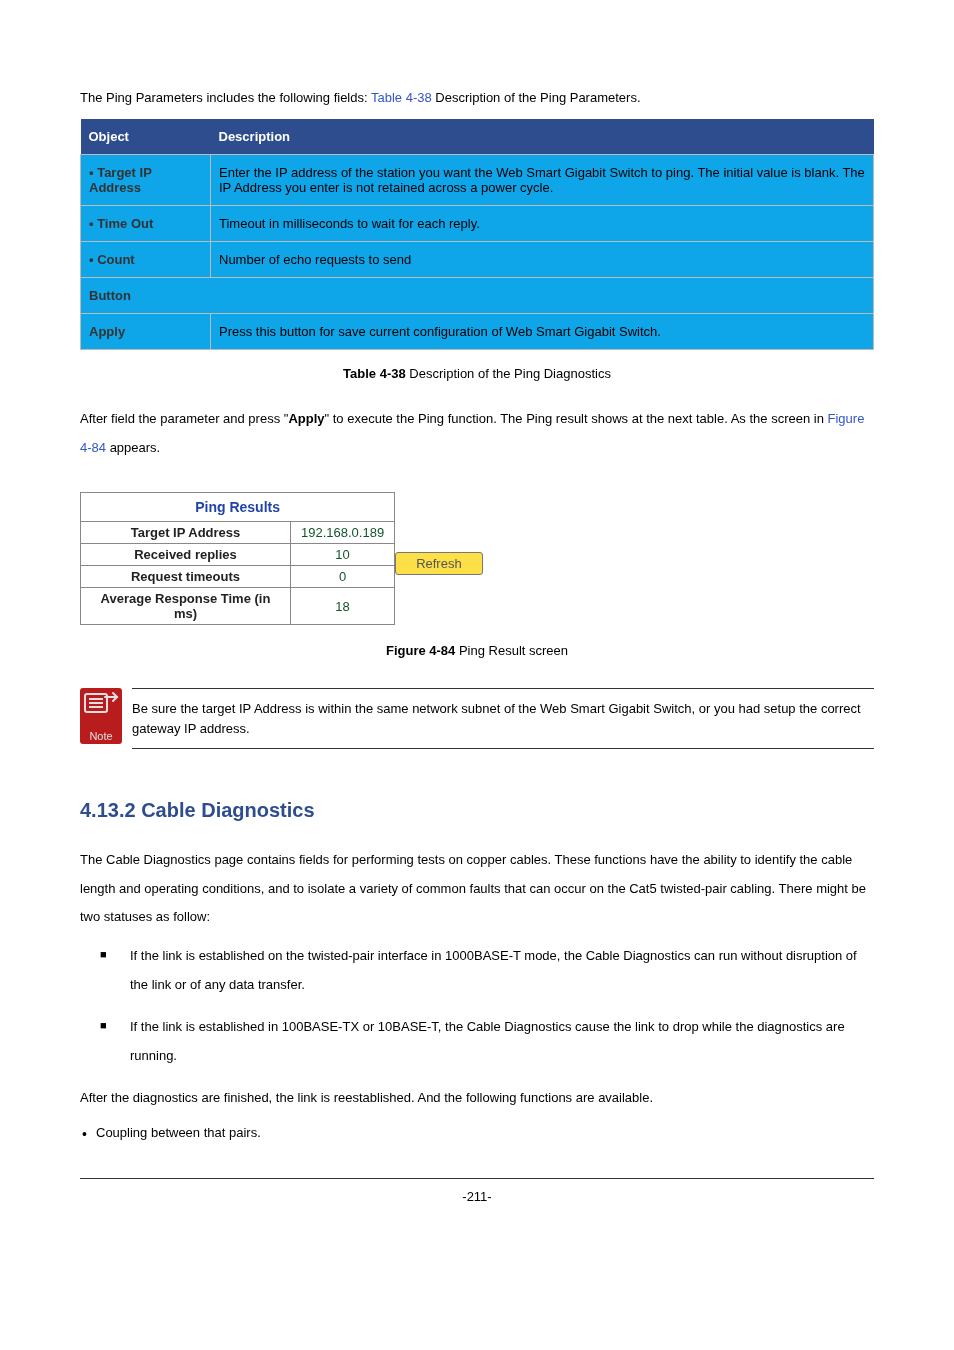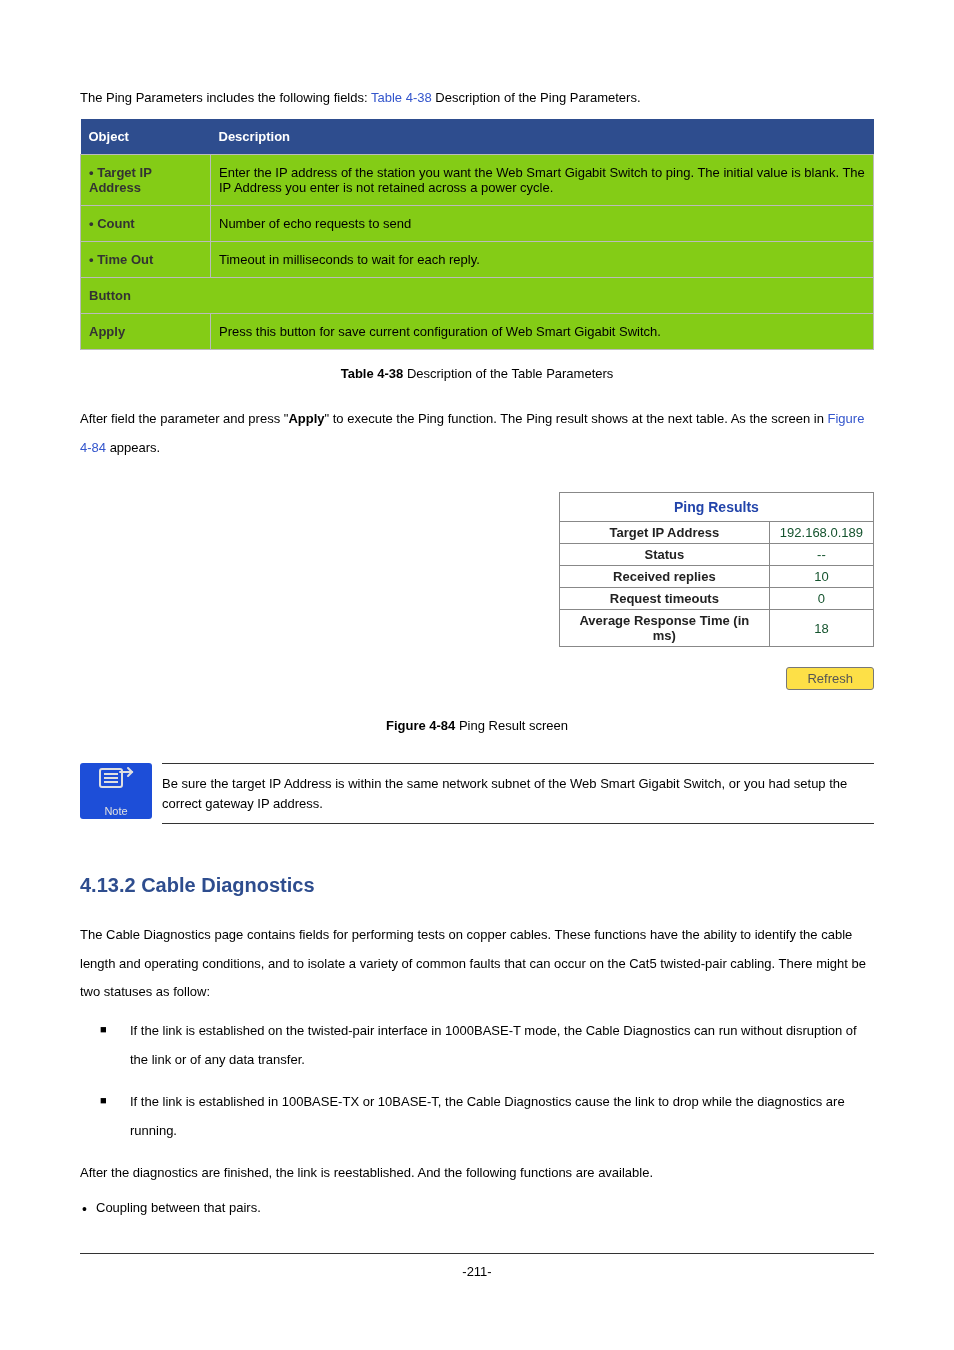--- a/index.html
+++ b/index.html
@@ -32,21 +32,21 @@
     color: #fff;
     font-weight: bold;
     text-align: left;
     padding: 10px 8px;
     font-size: 13px;
   }
   table.params td {
     border: 1px solid #bbb;
     padding: 10px 8px;
     vertical-align: top;
-    background: #84cc16;
+    background: #0ea5e9;
   }
   table.params td.obj {
     width: 130px;
     color: #333;
     font-weight: bold;
   }
   table.params tr.buttonrow td {
     color: #333;
     font-weight: bold;
   }
@@ -62,22 +62,22 @@
     margin-bottom: 10px;
   }
   .body-para .xref {
     color: #3355cc;
   }
   .body-para .boldish {
     font-weight: bold;
   }
   .ping-results-wrap {
     display: flex;
-    flex-direction: column;
-    align-items: flex-end;
+    flex-direction: row;
+    align-items: center;
     margin: 30px 0 10px 0;
   }
   table.ping-results {
     border-collapse: collapse;
     background: #fff;
   }
   table.ping-results th.title {
     color: #2244aa;
     font-weight: bold;
     text-align: center;
@@ -115,23 +115,23 @@
     text-align: center;
     margin: 18px 0 30px 0;
   }
   .note-block {
     display: flex;
     align-items: flex-start;
     gap: 10px;
     margin: 10px 0 50px 0;
   }
   .note-badge {
-    width: 72px;
+    width: 42px;
     height: 56px;
-    background: #1d4ed8;
+    background: #b91c1c;
     border-radius: 3px;
     color: #e0e0e0;
     display: flex;
     flex-direction: column;
     align-items: center;
     justify-content: center;
     flex-shrink: 0;
     gap: 13px;
   }
   .note-badge svg { display: block; }
@@ -215,58 +215,54 @@
         <th>Object</th>
         <th>Description</th>
       </tr>
     </thead>
     <tbody>
       <tr>
         <td class="obj">• Target IP Address</td>
         <td>Enter the IP address of the station you want the Web Smart Gigabit Switch to ping. The initial value is blank. The IP Address you enter is not retained across a power cycle.</td>
       </tr>
       <tr>
+        <td class="obj">• Time Out</td>
+        <td>Timeout in milliseconds to wait for each reply.</td>
+      </tr>
+      <tr>
         <td class="obj">• Count</td>
         <td>Number of echo requests to send</td>
-      </tr>
-      <tr>
-        <td class="obj">• Time Out</td>
-        <td>Timeout in milliseconds to wait for each reply.</td>
       </tr>
       <tr class="buttonrow">
         <td colspan="2">Button</td>
       </tr>
       <tr class="buttonbody">
         <td class="obj">Apply</td>
         <td>Press this button for save current configuration of Web Smart Gigabit Switch.</td>
       </tr>
     </tbody>
   </table>
 
   <p class="table-caption">
-    <span class="xref" style="color:#000;font-weight:bold;">Table 4-38</span><span> Description of the Table Parameters</span>
+    <span class="xref" style="color:#000;font-weight:bold;">Table 4-38</span><span> Description of the Ping Diagnostics</span>
   </p>
 
   <p class="body-para">
     <span>After field the parameter and press "</span><span class="boldish">Apply</span><span>" to execute the Ping function. The Ping result shows at the next table. As the screen in </span><span class="xref">Figure 4-84</span><span> appears.</span>
   </p>
 
   <div class="ping-results-wrap">
     <table class="ping-results">
       <tbody>
           <tr>
             <th class="title" colspan="2">Ping Results</th>
           </tr>
       <tr>
         <td class="label">Target IP Address</td>
         <td class="value">192.168.0.189</td>
-      </tr>
-      <tr>
-        <td class="label">Status</td>
-        <td class="value">--</td>
       </tr>
       <tr>
         <td class="label">Received replies</td>
         <td class="value">10</td>
       </tr>
       <tr>
         <td class="label">Request timeouts</td>
         <td class="value">0</td>
       </tr>
       <tr>

